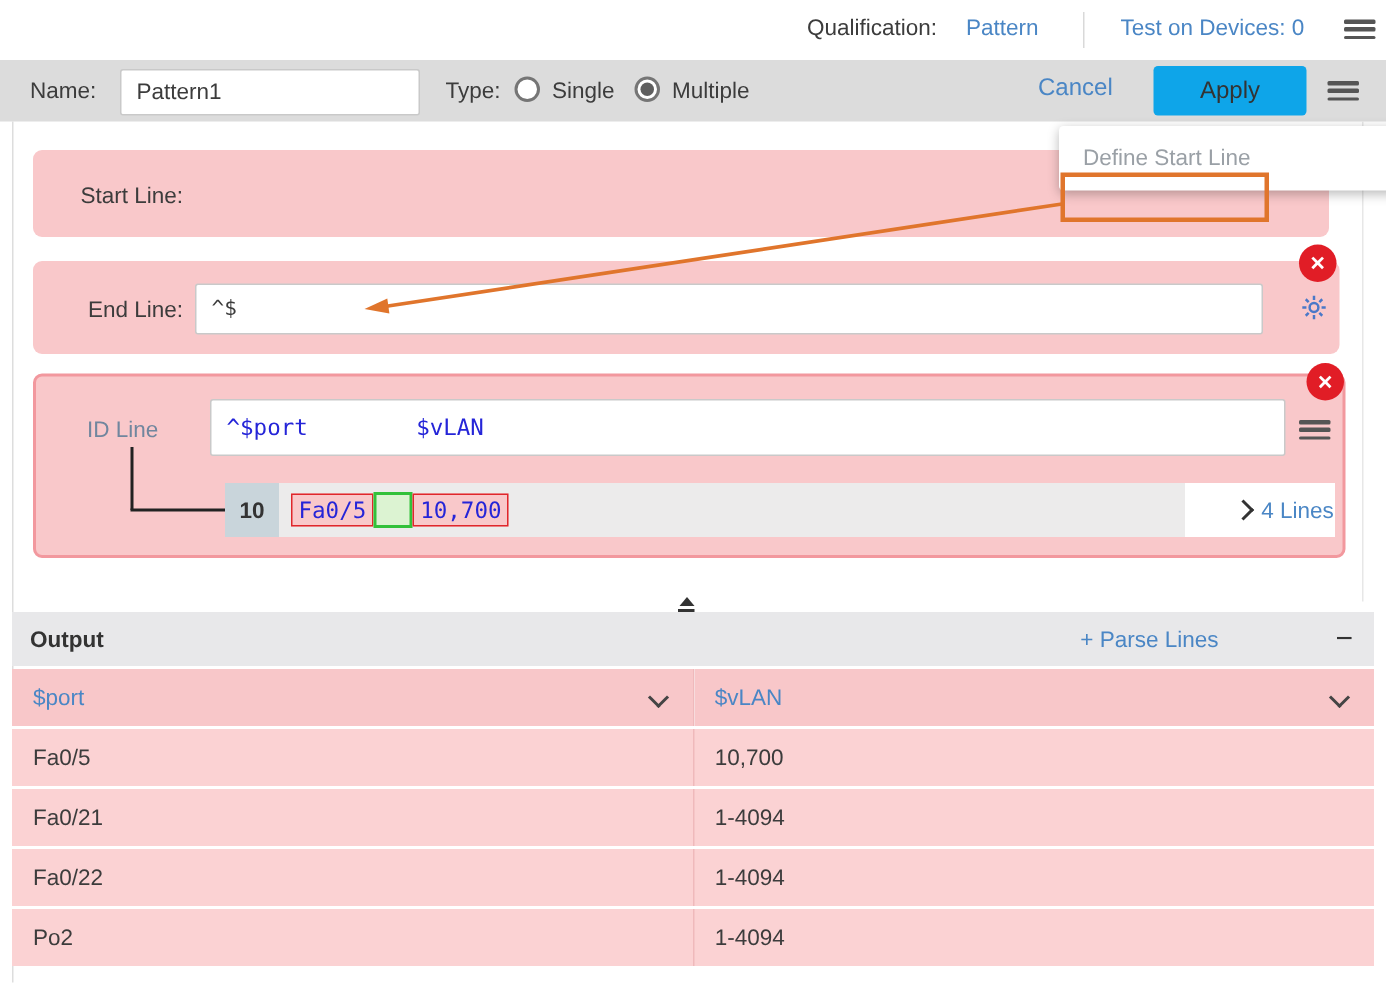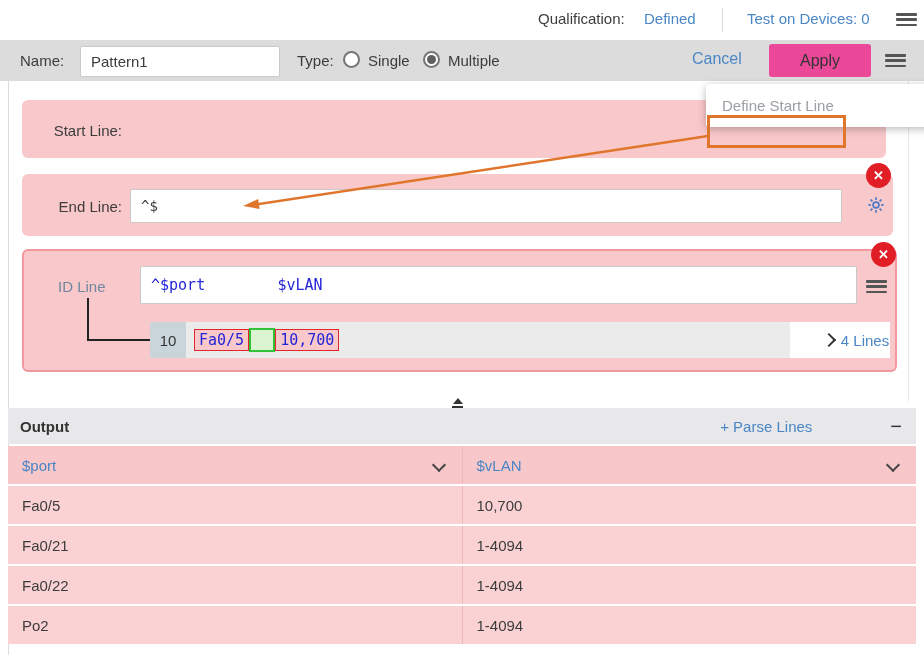--- a/index.html
+++ b/index.html
@@ -13,40 +13,40 @@
   .vdivider{width:1px;height:24px;background:#d9d9d9;}
 
   
   .band{left:0;top:40px;width:924px;height:41px;background:#dcdcdc;}
   .field-label{font-size:15px;color:#3c3c3c;}
   .text-input{background:#fff;border:1px solid #c9c9c9;border-radius:2px;font-size:15px;color:#3c3c3c;
               display:flex;align-items:center;padding:0 10px;box-sizing:border-box;}
   .radio{width:17px;height:17px;border:2px solid #757575;border-radius:50%;background:#fff;box-sizing:border-box;
          display:inline-flex;align-items:center;justify-content:center;}
   .radio .dot{width:9px;height:9px;border-radius:50%;background:#5f5f5f;}
-  .apply-btn{background:#ec4899;border:none;border-radius:3px;font-size:16px;color:#333;
+  .apply-btn{background:#0ea5e9;border:none;border-radius:3px;font-size:16px;color:#333;
              display:flex;align-items:center;justify-content:center;cursor:pointer;}
   .link{font-size:16px;color:#4a86c5;cursor:pointer;}
 
   
   .burger{display:flex;flex-direction:column;justify-content:space-between;height:13px;width:21px;cursor:pointer;}
   .burger i{display:block;height:2.5px;background:#555;border-radius:1px;}
 
   
   .pinkbox{background:#f9c8ca;border-radius:6px;}
   .pinkbox.bordered{border:2px solid #f2989e;box-sizing:border-box;}
   .row-label{font-size:15px;color:#3c3c3c;text-align:right;}
   .mono{font-family:"DejaVu Sans Mono",monospace;}
   .mono-blue{color:#2525d8;}
   .close-badge{width:25px;height:25px;border-radius:50%;background:#e11d26;color:#fff;display:flex;align-items:center;
                justify-content:center;font-size:13px;font-weight:bold;cursor:pointer;box-shadow:0 0 0 2px #fff0;}
   .gear{color:#4a78c8;cursor:pointer;}
 
   
-  .numcell{background:#c9d5db;color:#333;font-size:15px;display:flex;align-items:center;justify-content:center;}
+  .numcell{background:#c9d5db;color:#333;font-size:15px;display:flex;align-items:center;justify-content:center;font-weight:bold;}
   .tokenbar{background:#ecebeb;display:flex;align-items:center;}
   .token{font-size:15px;padding:1px 4px;background:#f9c8ca;border:1px solid #e0262b;}
   .gaptoken{width:26px;height:24px;background:#dcf3d2;border:2px solid #32c13a;box-sizing:border-box;}
   .lines-btn{background:#fff;display:flex;align-items:center;justify-content:center;gap:7px;cursor:pointer;height:100%;}
 
   
   .chev-down{width:8px;height:8px;border-right:2px solid #444;border-bottom:2px solid #444;transform:rotate(45deg);display:inline-block;}
   .chev-right{width:8px;height:8px;border-right:2px solid #333;border-bottom:2px solid #333;transform:rotate(-45deg);display:inline-block;}
 
   
@@ -72,21 +72,21 @@
   .th-chev{position:absolute;right:18px;top:14px;}
 
   .thin-vline{width:1px;background:#ddd;}
 </style>
 </head>
 <body>
 
 <div class="stage">
 
   <div class="abs topbar-text" style="left:538px;top:0;">Qualification:</div>
-  <div class="abs topbar-text blue" style="left:644px;top:0;">Defined</div>
+  <div class="abs topbar-text blue" style="left:644px;top:0;">Pattern</div>
   <div class="abs vdivider" style="left:722px;top:8px;"></div>
   <div class="abs topbar-text blue" style="left:747px;top:0;">Test on Devices: 0</div>
   <div class="abs burger" style="left:896px;top:13px;">
       <i></i>
       <i></i>
       <i></i>
     </div>
 
   <div class="abs band"></div>
   <div class="abs field-label" style="left:20px;top:52px;">Name:</div>

